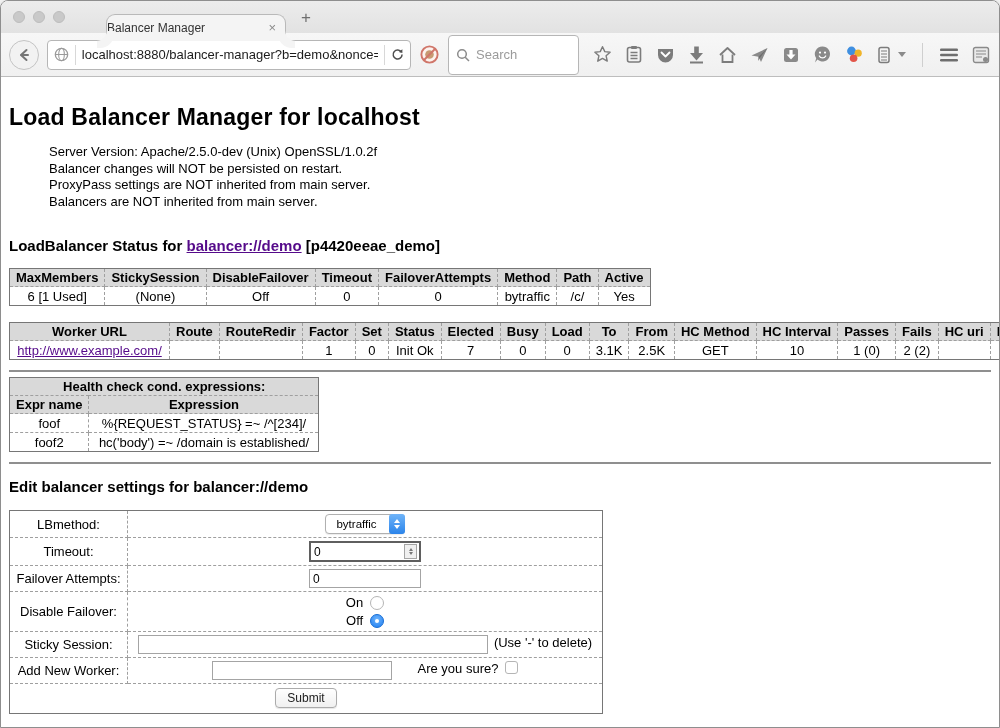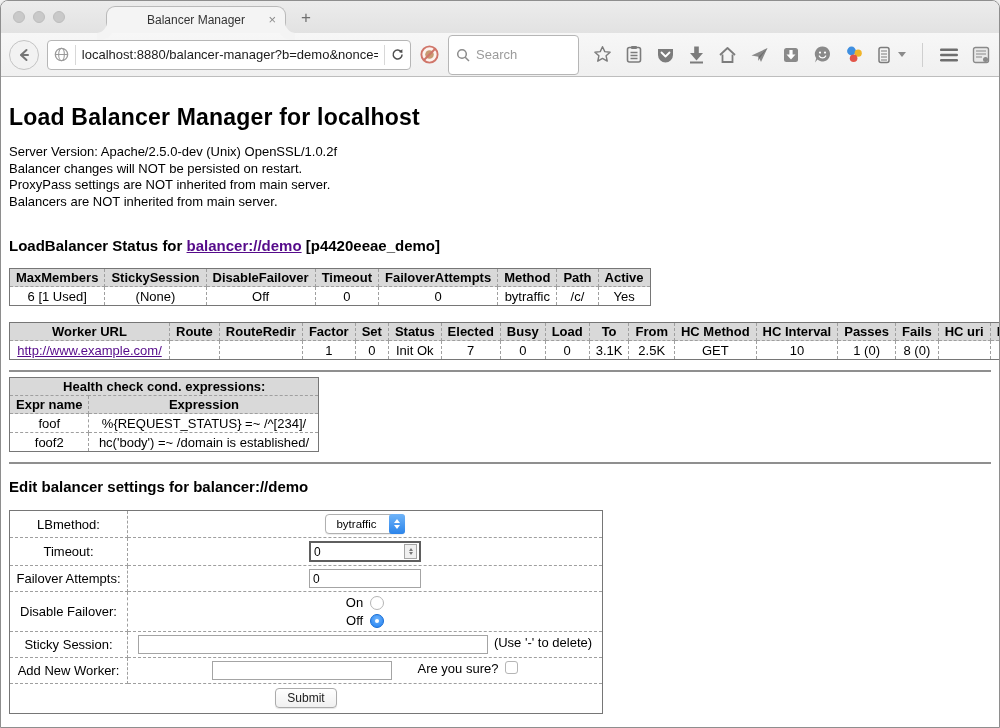--- a/index.html
+++ b/index.html
@@ -6,23 +6,23 @@
   html,body { background:#fff; }
   body { font-family:"Liberation Sans","DejaVu Sans",sans-serif; width:1000px; height:728px; overflow:hidden; }
 
   .window { width:1000px; height:728px; border-radius:8px 8px 0 0; overflow:hidden;
             border:1px solid #8e8e8e; box-shadow:0 3px 14px rgba(0,0,0,.35); background:#fff; }
 
   
   .tabbar { height:32px; background:linear-gradient(#ececec,#e2e2e2); position:relative; }
   .traffic { position:absolute; top:10px; left:12px; display:flex; gap:8px; }
   .traffic span { width:12px; height:12px; border-radius:50%; background:#c9c9c9; border:1px solid #bdbdbd; }
-  .tab { position:absolute; left:105px; top:5px; width:180px; height:27px;
+  .tab { position:absolute; left:105px; top:13px; width:180px; height:27px;
          background:#f4f4f4; border:1px solid #b9b9b9; border-bottom:none;
-         border-radius:9px 9px 0 0; display:flex; align-items:center; justify-content:center; }
+         border-radius:9px 9px 0 0; display:flex; align-items:center; }
   .tab::before, .tab::after { content:''; position:absolute; bottom:0; width:11px; height:11px; }
   .tab::before { left:-11px; border-bottom-right-radius:11px; box-shadow:4px 4px 0 3px #f4f4f4; }
   .tab::after  { right:-11px; border-bottom-left-radius:11px; box-shadow:-4px 4px 0 3px #f4f4f4; }
   .tab-title { font-size:12px; color:#333; }
   .tab-close { position:absolute; right:9px; top:5px; font-size:13px; color:#8b8b8b; cursor:default; }
   .newtab { position:absolute; left:300px; top:7px; font-size:17px; color:#6f6f6f; }
 
   
   .toolbar { height:44px; background:linear-gradient(#f7f7f7,#f0f0f0); border-bottom:1px solid #bdbdbd;
              display:flex; align-items:center; padding:0 8px; gap:8px; }
@@ -38,21 +38,21 @@
                      font-family:"Liberation Sans","DejaVu Sans",sans-serif; }
   .searchbar input::placeholder { color:#9b9b9b; }
   .btnrow { display:flex; align-items:center; gap:13px; margin-left:6px; }
   .tsep { width:1px; height:24px; background:#cfcfcf; margin:0 3px; }
   .caret { width:0; height:0; border-left:4px solid transparent; border-right:4px solid transparent;
            border-top:5px solid #8a8a8a; margin-left:-6px; }
 
   
   .content { background:#fff; height:651px; padding:27px 8px 0 8px; font-size:13px; color:#000; overflow:hidden; }
   h1.pagetitle { font-size:23px; font-weight:bold; letter-spacing:.2px; }
-  .serverinfo { margin-top:13px; line-height:16.5px; }
+  .serverinfo { margin-top:13px; line-height:16.5px;margin-left:40px; }
   h3.sec { font-size:15px; font-weight:bold; margin-top:27px; }
   h3.sec a { color:#550a8a; }
 
   table.apache { border-collapse:collapse; border:1px solid #767676; font-size:13px; margin-top:14px; }
   table.apache th { background:#d9d9d9; border:1px dashed #9f9f9f; padding:1px 6px; text-align:center; font-weight:bold; white-space:nowrap; }
   table.apache td { border:1px dashed #9f9f9f; padding:1px 6px; text-align:center; white-space:nowrap; height:19px; }
   td.lcell { text-align:left; }
   a.plink { color:#550a8a; }
 
   hr.rule  { border:none; height:2px; background:#8f8f8f; margin:10px 0 0 0; }
@@ -293,21 +293,21 @@
         <td>0</td>
         <td>Init Ok</td>
         <td>7</td>
         <td>0</td>
         <td>0</td>
         <td>3.1K</td>
         <td>2.5K</td>
         <td>GET</td>
         <td>10</td>
         <td>1 (0)</td>
-        <td>8 (0)</td>
+        <td>2 (2)</td>
         <td></td>
         <td>foof2</td>
       </tr>
     </tbody>
       </table>
 
     <hr class="rule">
 
     <table class="apache" style="margin-top:5px;">
       <tbody>

